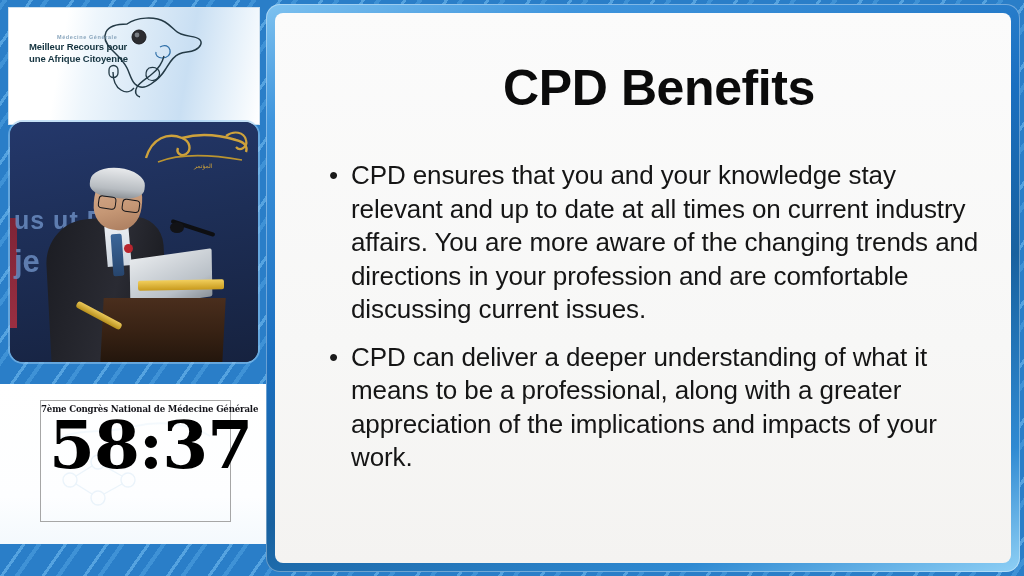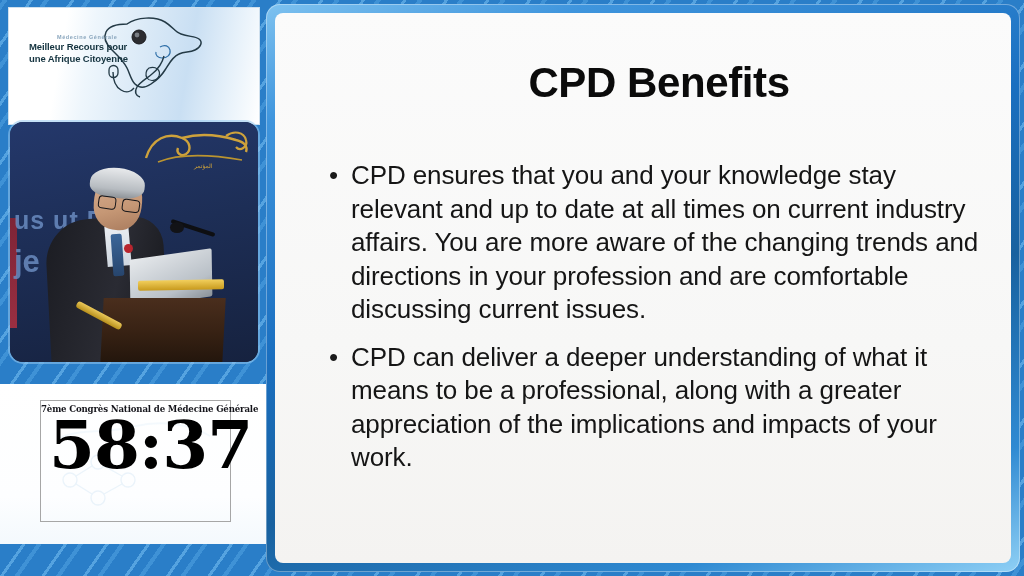--- a/index.html
+++ b/index.html
@@ -284,21 +284,21 @@
     width: 100%; height: 100%;
     background: linear-gradient(180deg,#fbfbfb 0%, #f7f7f6 60%, #f4f3f1 100%);
     border-radius: 8px;
     position: relative;
     overflow: hidden;
   }
   #slide-title {
     position: absolute;
     left: 0; right: 0; top: 46px;
     text-align: center;
-    font-size: 42px;
+    font-size: 50px;
     font-weight: 700;
     color: #0b0b0b;
     letter-spacing: -.4px;
     padding-left: 32px;
   }
   #bullets {
     position: absolute;
     left: 52px; right: 30px; top: 146px;
   }
   .bullet {

